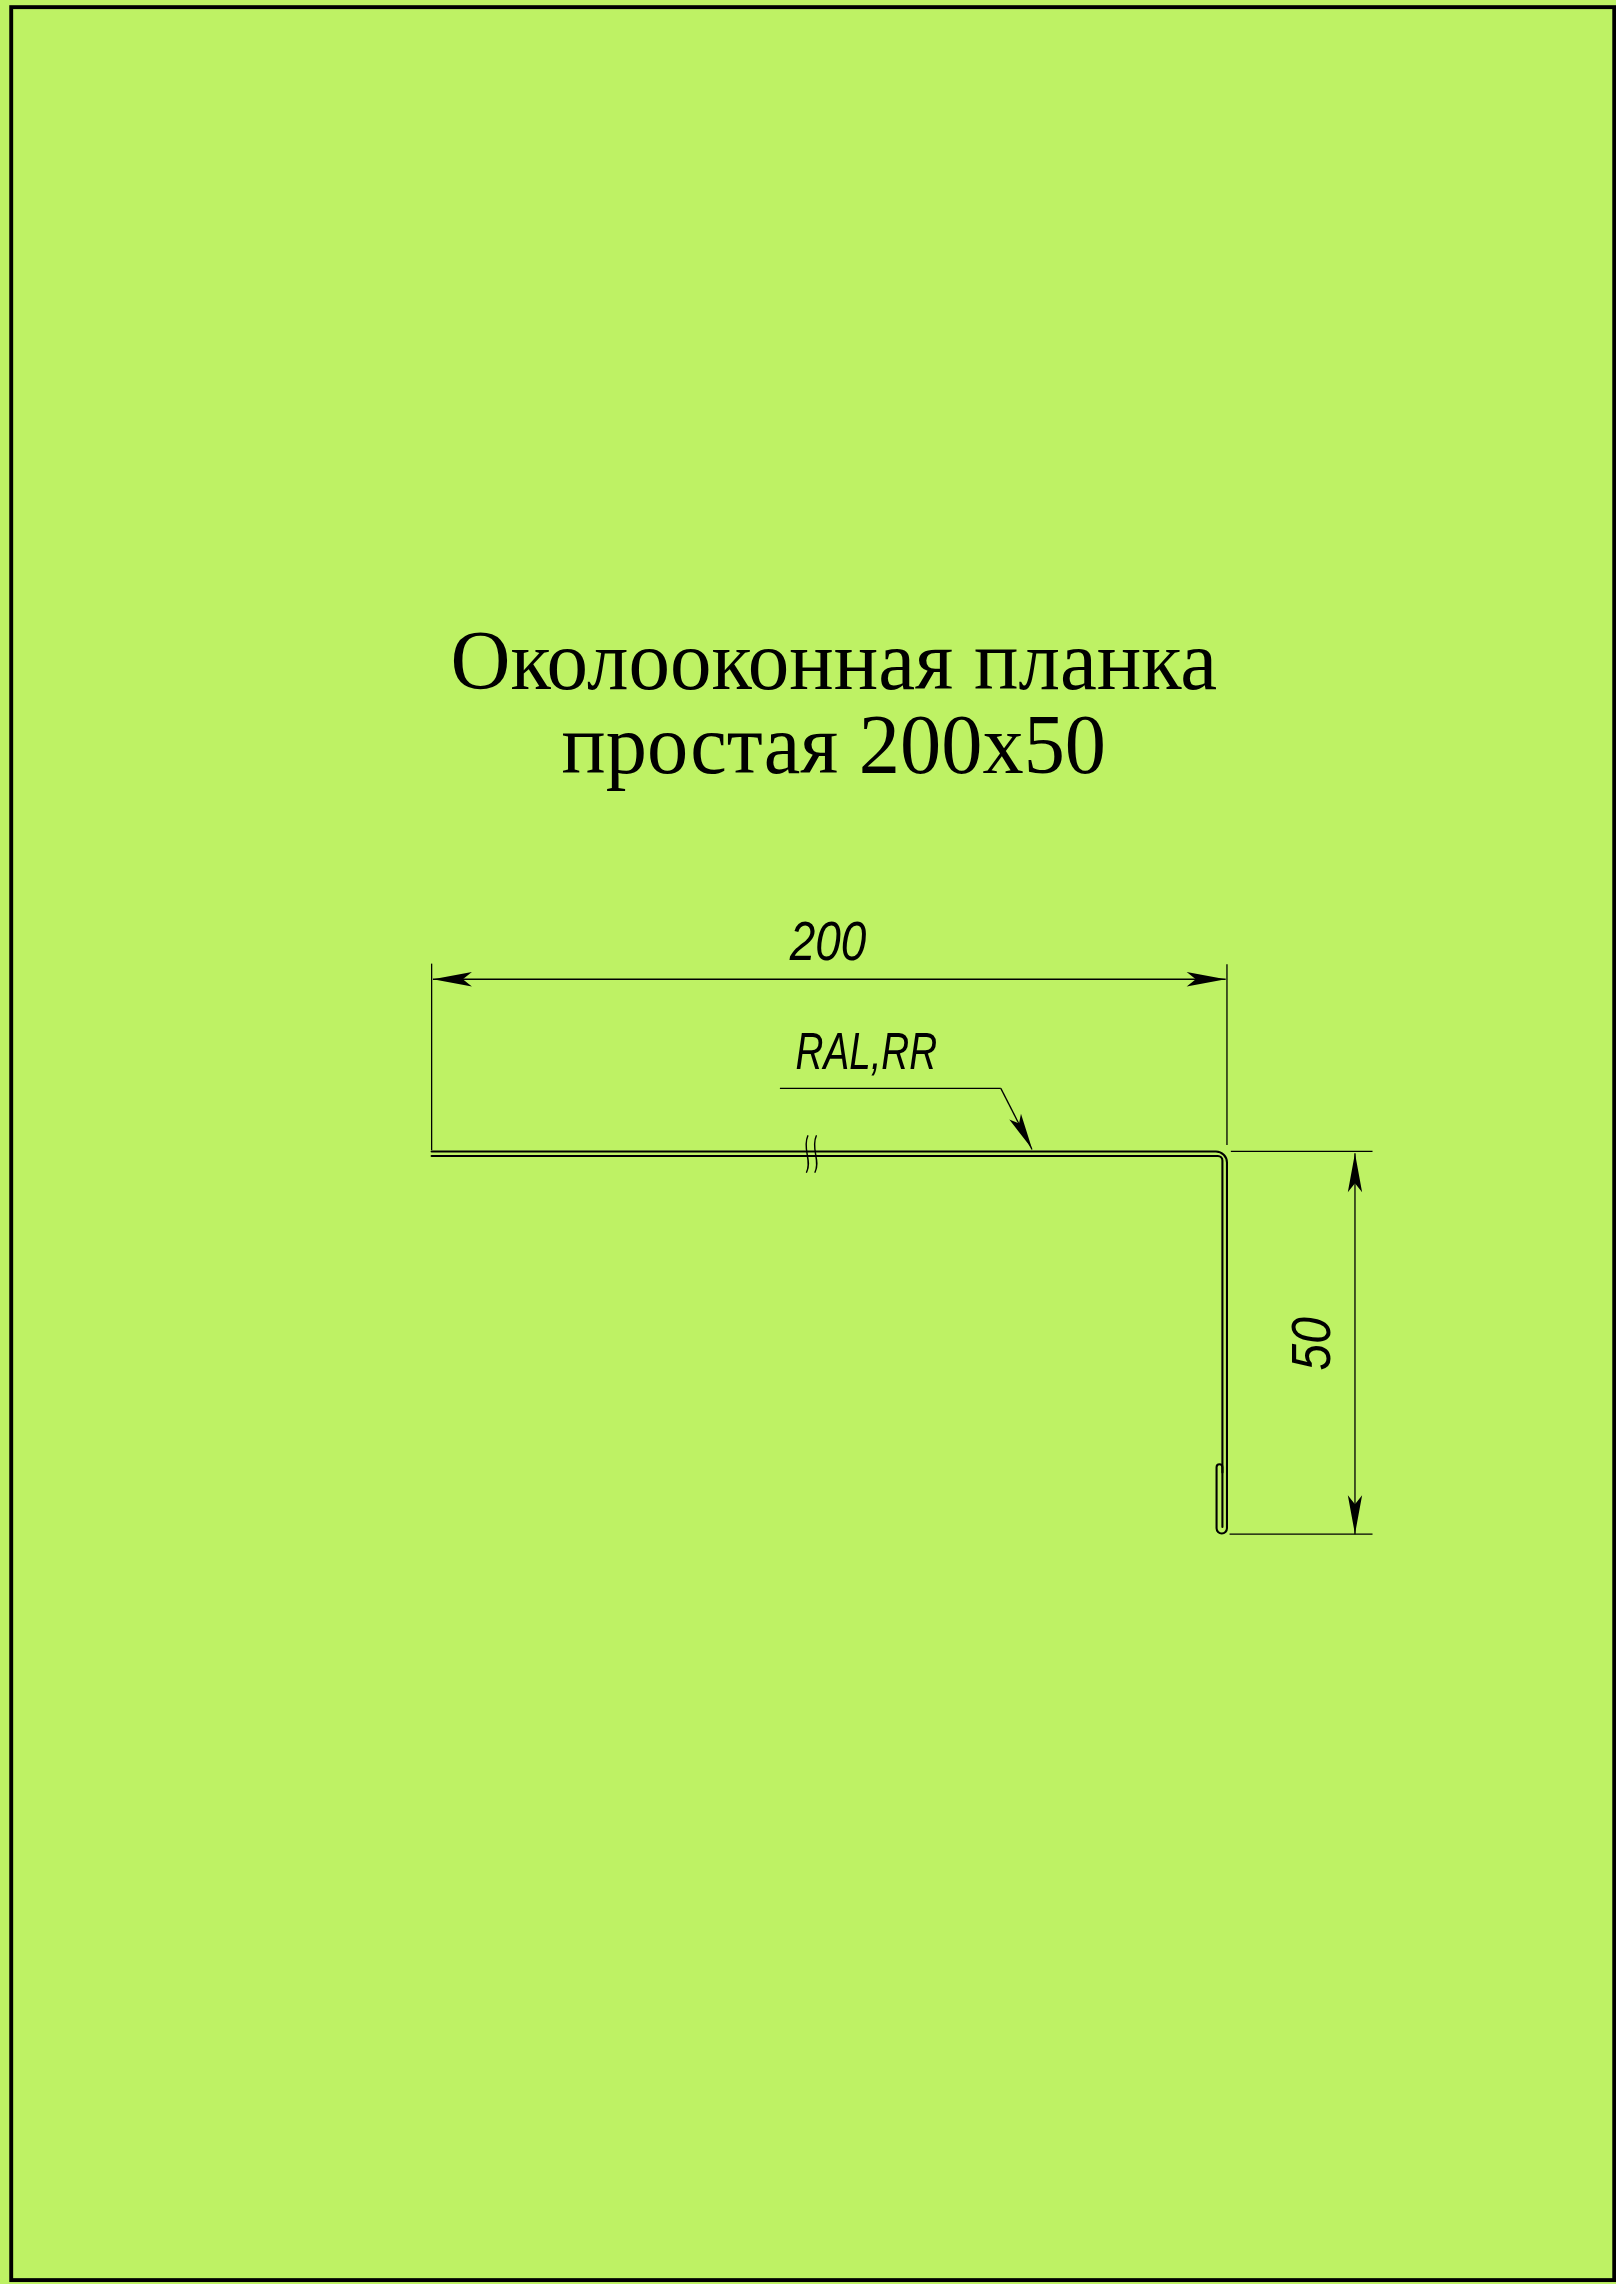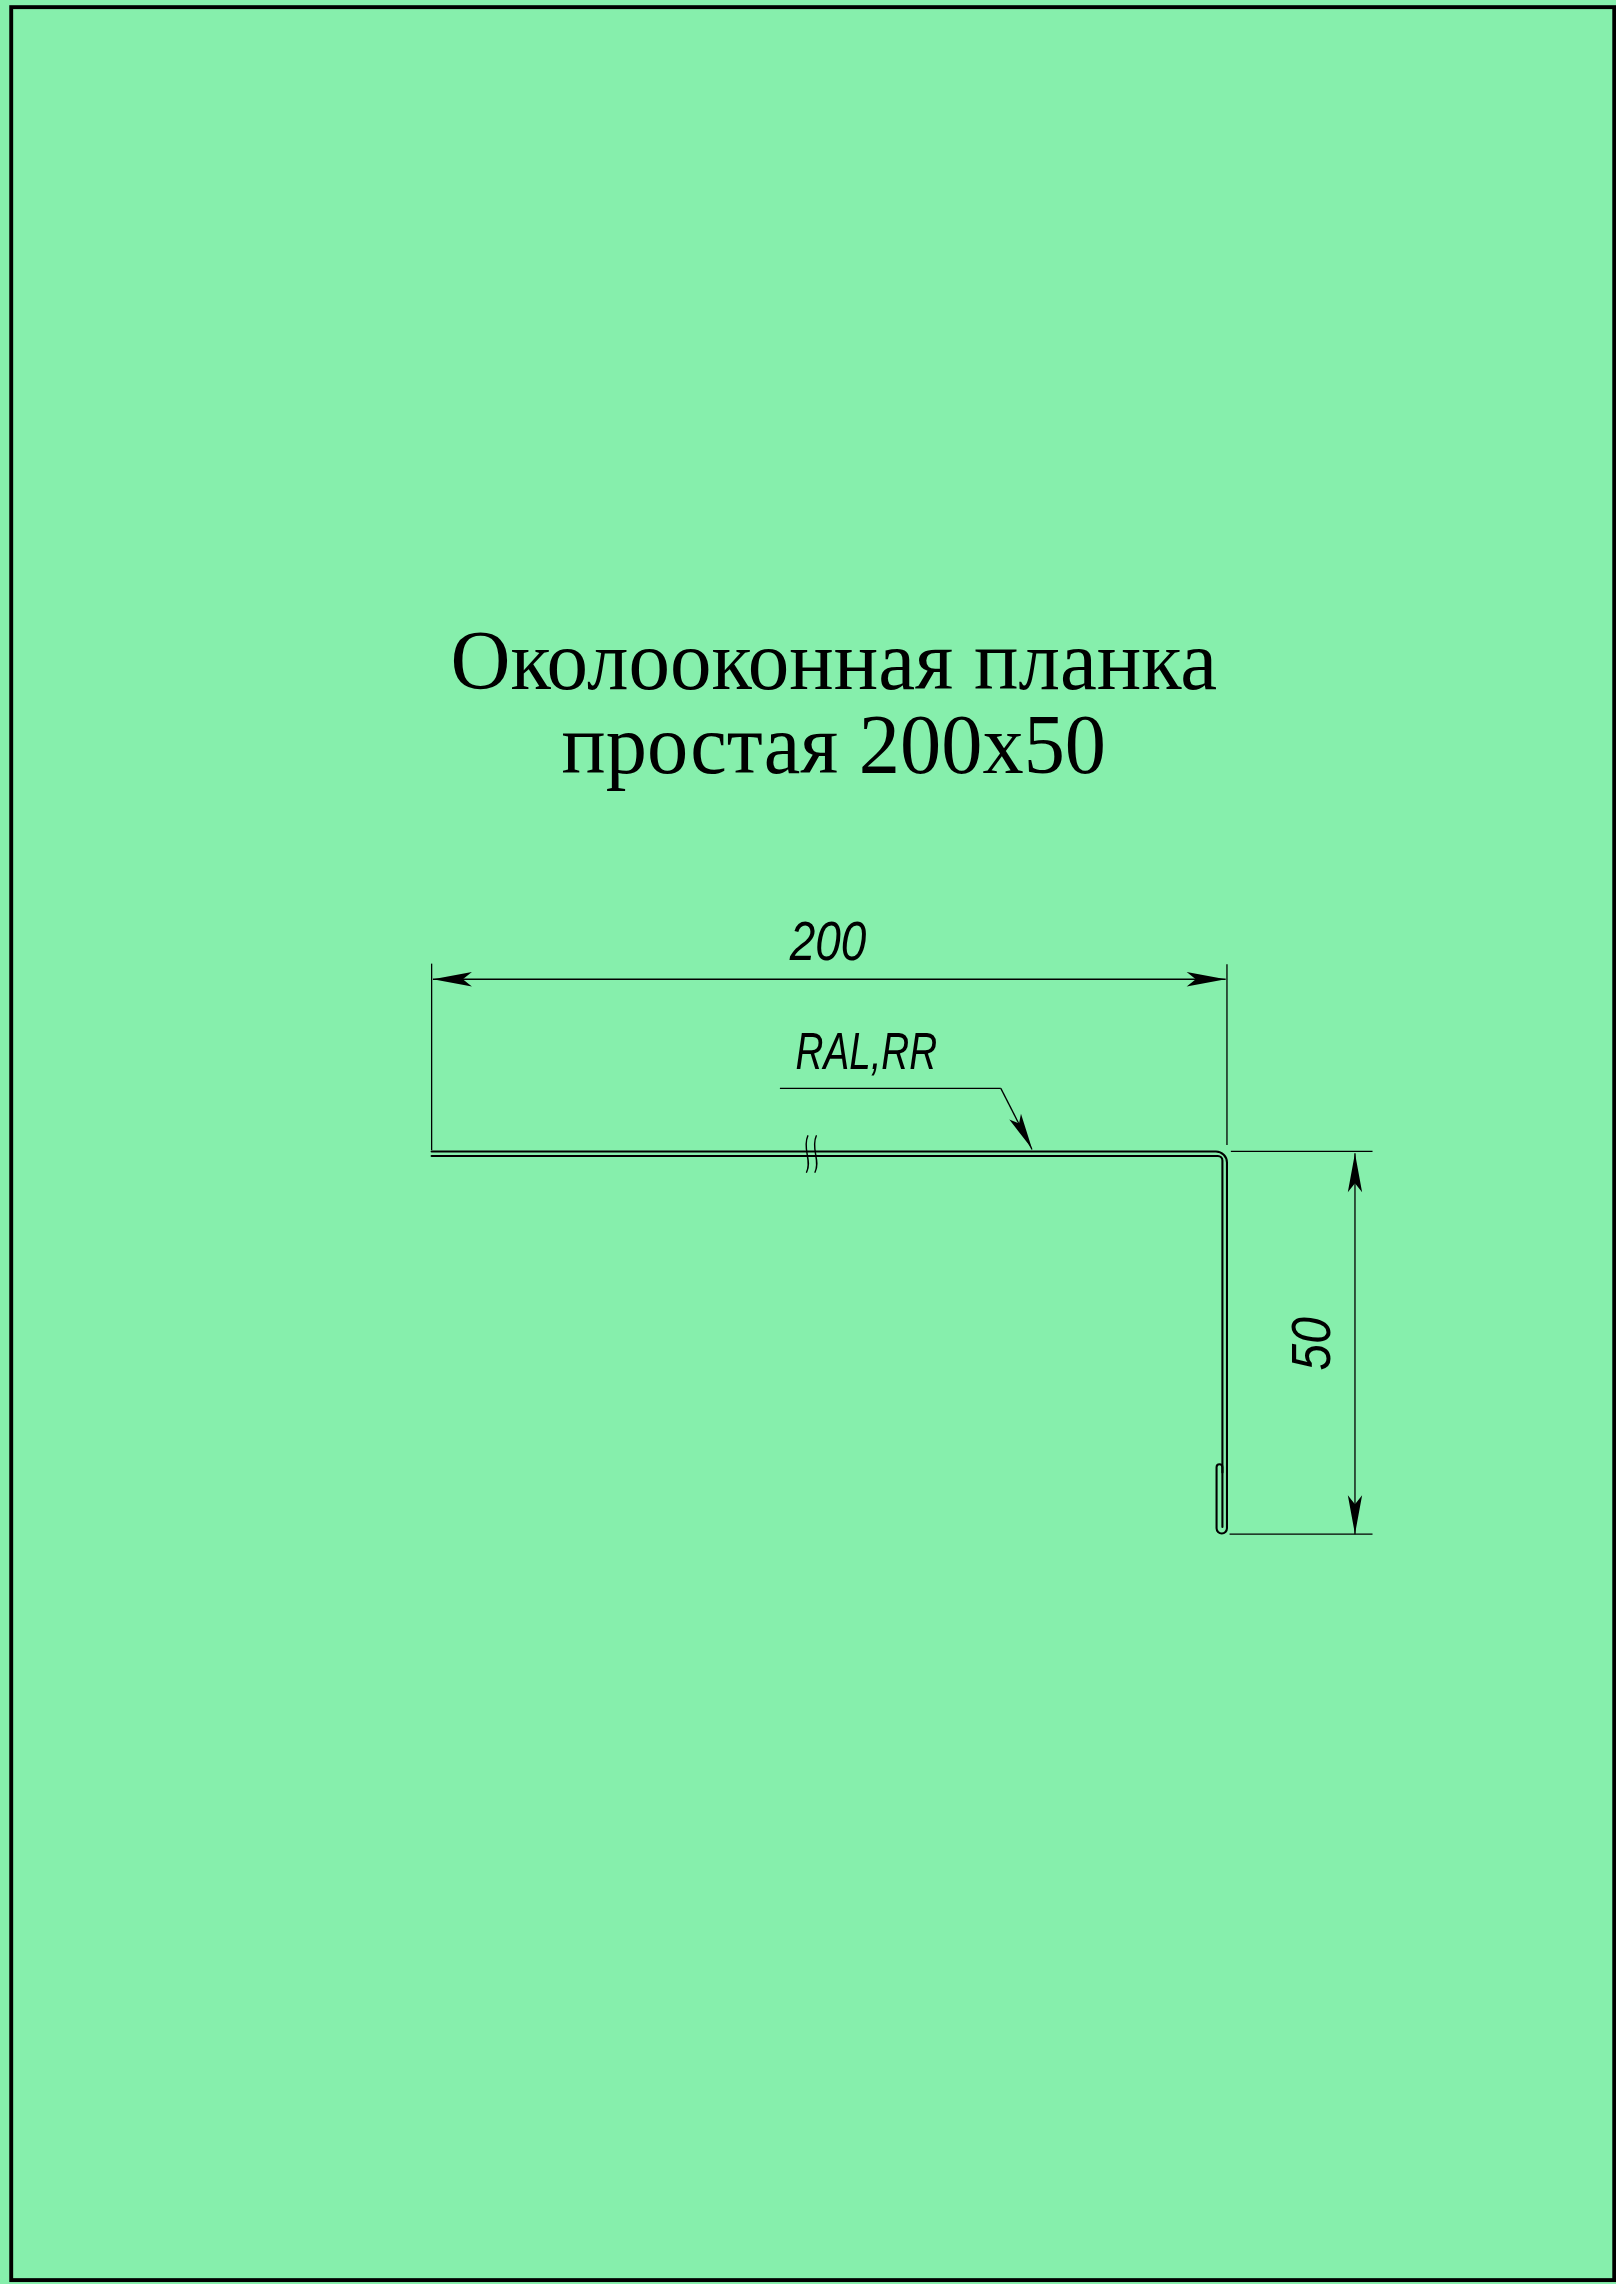--- a/index.html
+++ b/index.html
@@ -4,21 +4,21 @@
 <style>
   html, body {
     margin: 0;
     padding: 0;
     background: #e8e8e8;
   }
   .sheet {
     position: relative;
     width: 1617px;
     height: 2284px;
-    background: #86efac;
+    background: #bef264;
     overflow: hidden;
   }
   svg { display: block; width: 1617px; height: 2284px; }
 
   .title-text {
     font-family: "Liberation Serif", "DejaVu Serif", serif;
     font-size: 130px;
     fill: #000000;
   }
   .dim-text {

